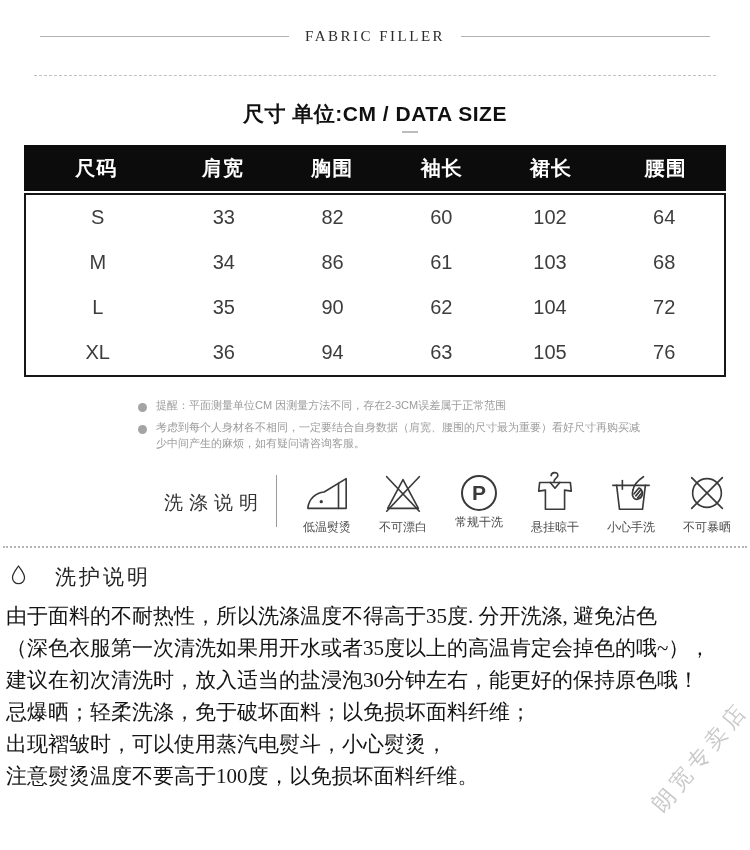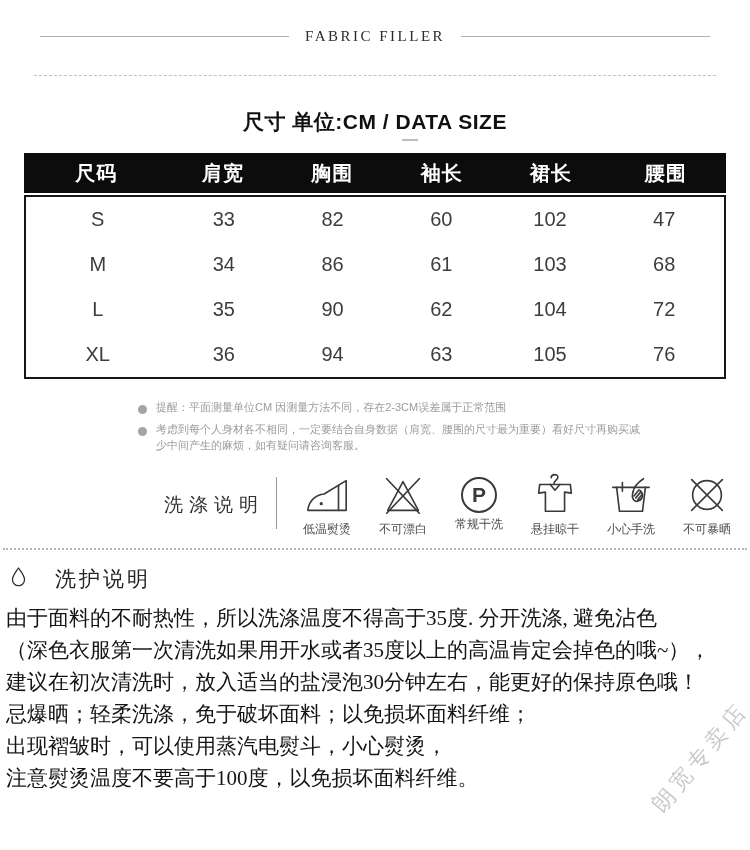--- a/index.html
+++ b/index.html
@@ -9,27 +9,27 @@
     background:#ffffff; overflow:hidden;
     font-family:"Liberation Sans", sans-serif; color:#222;
   }
   
   .brand-row { padding-top:28px; margin:0 40px; display:flex; align-items:center; gap:16px; }
   .brand-line { flex:1; border-top:1px solid #b2b2b2; }
   .brand-text { font-family:"Liberation Serif", serif; font-size:15px; letter-spacing:2.5px; color:#2c2c2c; white-space:nowrap; }
   .top-dashed { margin:30px 34px 0; border-top:1px dashed #c2c2c2; }
 
   
-  .size-title { margin-top:32px; text-align:center; font-size:21px; font-weight:bold; color:#101010; letter-spacing:0.5px; }
+  .size-title { margin-top:24px; text-align:center; font-size:21px; font-weight:bold; color:#101010; letter-spacing:0.5px; }
   .title-dash { width:16px; height:2px; background:#bdbdbd; margin:3px 0 0 402px; }
 
   
   .size-table { margin:12px 24px 0; }
   .tbl-grid { display:grid; grid-template-columns:1.32fr 1fr 1fr 1fr 1fr 1.1fr; }
-  .tbl-head { background:#0c0c0c; height:40px; align-items:center;margin-top:8px; }
+  .tbl-head { background:#0c0c0c; height:46px; align-items:center;margin-top:8px; }
   .tbl-head > div { text-align:center; color:#ffffff; font-size:20px; font-weight:600; letter-spacing:1px; }
   .tbl-body { border:2px solid #161616; margin-top:2px; }
   .tbl-row { height:45px; align-items:center; }
   .tbl-row > div { text-align:center; font-size:20px; color:#3d3d3d; }
 
   
   .notes { margin:20px 0 0 138px; width:508px; color:#9b9b9b; font-size:11px; line-height:1.5; }
   .note-item { display:flex; gap:9px; margin-bottom:5px; }
   .note-dot { flex:none; width:9px; height:9px; border-radius:50%; background:#a4a4a4; margin-top:6px; }
 
@@ -84,21 +84,21 @@
       <div>裙长</div>
       <div>腰围</div>
     </div>
     <div class="tbl-body">
       <div class="tbl-grid tbl-row">
         <div>S</div>
         <div>33</div>
         <div>82</div>
         <div>60</div>
         <div>102</div>
-        <div>47</div>
+        <div>64</div>
       </div>
       <div class="tbl-grid tbl-row">
         <div>M</div>
         <div>34</div>
         <div>86</div>
         <div>61</div>
         <div>103</div>
         <div>68</div>
       </div>
       <div class="tbl-grid tbl-row">

